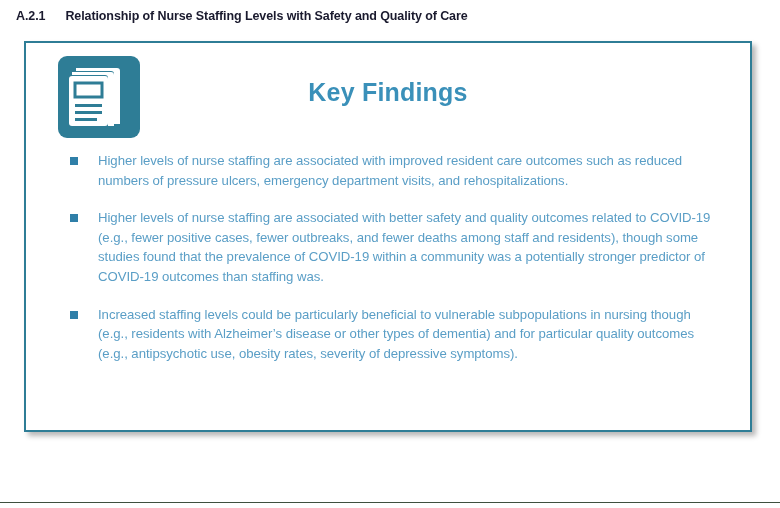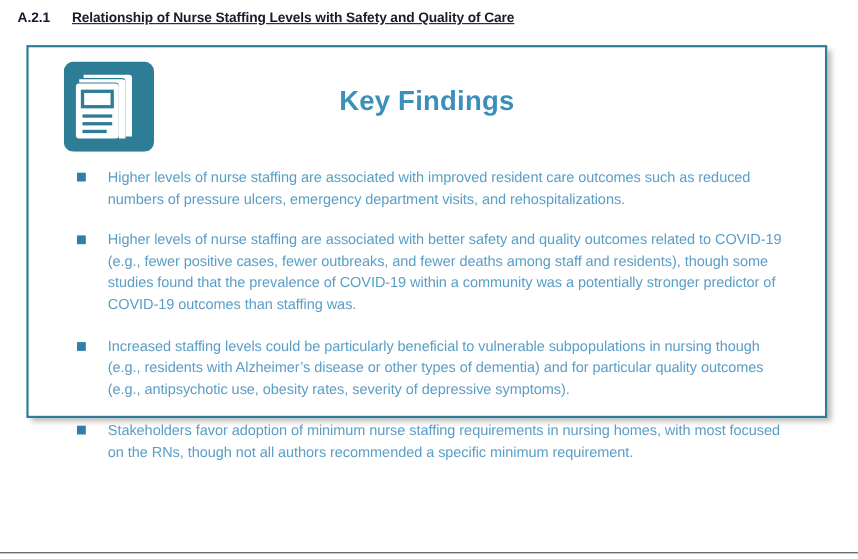--- a/index.html
+++ b/index.html
@@ -30,30 +30,29 @@
     font-weight: bold;
     color: #1a1a2e;
     letter-spacing: -0.1px;
   }
   .section-title {
     font-size: 12.5px;
     font-weight: bold;
     color: #1a1a2e;
     margin-left: 20px;
     letter-spacing: -0.1px;
-    text-decoration: underline;
   }
 
   
   .callout-box {
     position: absolute;
     left: 24px;
     top: 41px;
     width: 728px;
-    height: 339px;
+    height: 391px;
     box-sizing: border-box;
     background: #ffffff;
     border: 2px solid #2e7d96;
     box-shadow: 4px 4px 5px rgba(0,0,0,0.28);
   }
 
   
   .callout-header {
     position: relative;
     height: 100px;
@@ -157,21 +156,17 @@
       <span class="finding-text">Higher levels of nurse staffing are associated with improved resident care outcomes such as reduced numbers of pressure ulcers, emergency department visits, and rehospitalizations.</span>
     </li>
     <li class="finding-item">
       <span class="bullet-marker"></span>
       <span class="finding-text">Higher levels of nurse staffing are associated with better safety and quality outcomes related to COVID-19 (e.g., fewer positive cases, fewer outbreaks, and fewer deaths among staff and residents), though some studies found that the prevalence of COVID-19 within a community was a potentially stronger predictor of COVID-19 outcomes than staffing was.</span>
     </li>
     <li class="finding-item">
       <span class="bullet-marker"></span>
       <span class="finding-text">Increased staffing levels could be particularly beneficial to vulnerable subpopulations in nursing though (e.g., residents with Alzheimer’s disease or other types of dementia) and for particular quality outcomes (e.g., antipsychotic use, obesity rates, severity of depressive symptoms).</span>
     </li>
-    <li class="finding-item">
-      <span class="bullet-marker"></span>
-      <span class="finding-text">Stakeholders favor adoption of minimum nurse staffing requirements in nursing homes, with most focused on the RNs, though not all authors recommended a specific minimum requirement.</span>
-    </li>
   </ul>
 
 </div>
 
 <div class="page-rule"></div>
 
 </body></html>

